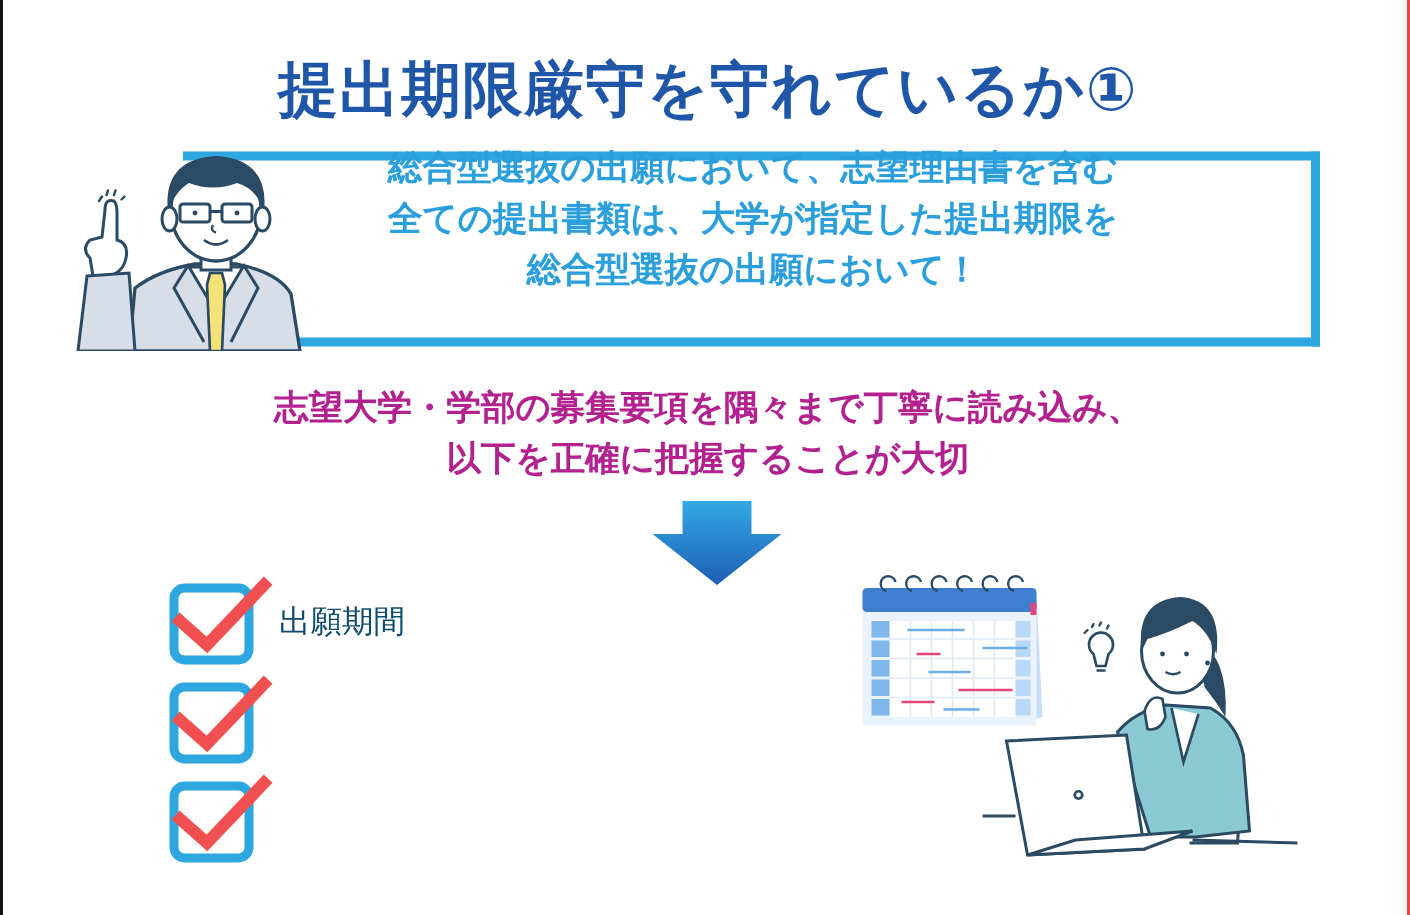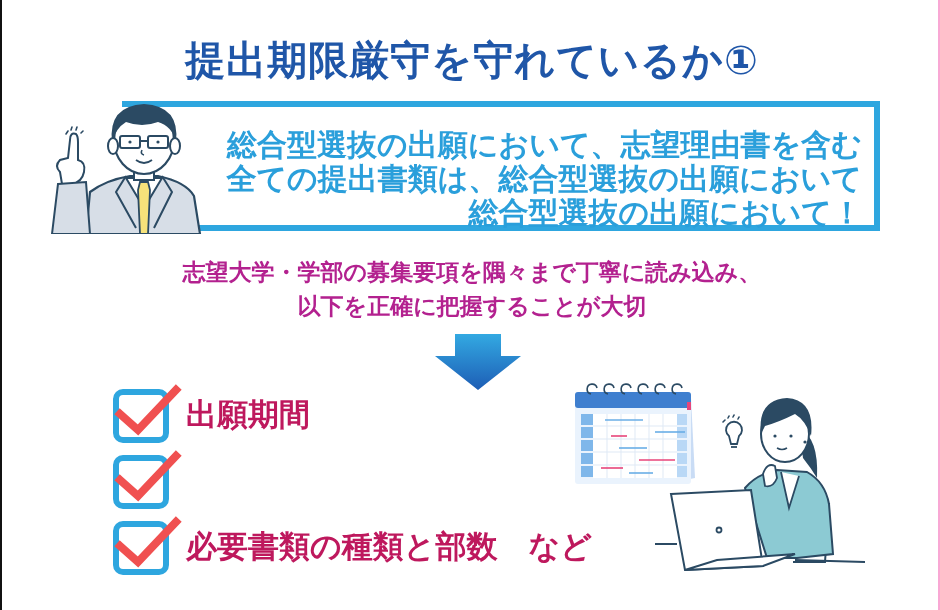--- a/index.html
+++ b/index.html
@@ -1,42 +1,42 @@
 <!DOCTYPE html>
 <html><head>
 <meta charset="utf-8">
 <style>
   * { box-sizing: border-box; margin: 0; padding: 0; }
   html, body { width: 940px; height: 610px; background: #ffffff; overflow: hidden; }
   body { font-family: "DejaVu Sans", "Liberation Sans", sans-serif; position: relative; }
 
   .frame {
     position: absolute; left: 0; top: 0; width: 940px; height: 610px;
-    border-left: 2px solid #111; border-right: 2px solid #f9a8d4;
+    border-left: 2px solid #111; border-right: 2px solid #ef4444;
     background: #fff;
   }
 
   .title {
     position: absolute; left: 0; top: 34px; width: 940px;
     text-align: center; font-size: 40px; font-weight: bold;
     color: #1f56a8; letter-spacing: 1px; line-height: 52px;
   }
 
   .callout-box {
     position: absolute; left: 120px; top: 101px; width: 758px; height: 130px;
     border: 6px solid #2ea6df; border-left: none;
     background: #fff;
   }
   .callout-box::before {
     content: ""; position: absolute; left: 0; top: -6px; width: 6px; height: 0;
   }
   .callout-text {
-    position: absolute; left: 140px; top: 128px; width: 720px;
-    text-align: right; color: #2a9fdb; font-weight: bold;
-    font-size: 30px; line-height: 34px;
+    position: absolute; left: 140px; top: 95px; width: 720px;
+    text-align: center; color: #2a9fdb; font-weight: bold;
+    font-size: 23px; line-height: 34px;
   }
 
   .teacher {
     position: absolute; left: 44px; top: 96px; width: 160px; height: 138px;
   }
 
   .emphasis {
     position: absolute; left: 0; top: 255px; width: 940px;
     text-align: center; color: #b3218f; font-weight: bold;
     font-size: 23px; line-height: 34px;
@@ -50,21 +50,21 @@
   .check-item {
     position: absolute; left: 0; height: 60px; width: 480px;
   }
   .check-box {
     position: absolute; left: 3px; top: 5px; width: 56px; height: 54px;
     border: 6px solid #2ea6df; border-radius: 10px; background: #fff;
   }
   .check-mark { position: absolute; left: 0; top: 0; width: 76px; height: 60px; }
   .check-label {
     position: absolute; left: 76px; top: 12px; white-space: pre;
-    font-size: 31px; font-weight: bold; color: #be185d; line-height: 36px;
+    font-size: 21px; font-weight: normal; color: #0c4a6e; line-height: 36px;
   }
 
   .worker { position: absolute; left: 565px; top: 378px; width: 300px; height: 210px; }
 </style>
 </head>
 <body>
 
 <div class="frame">
 
   <div class="title">提出期限厳守を守れているか①</div>
@@ -106,21 +106,21 @@
     <path d="M96 54 Q94 58 98 59" fill="none" stroke="#2b4a63" stroke-width="1.6"></path>
     <path d="M90 64 Q98 70 106 64" fill="none" stroke="#2b4a63" stroke-width="1.8"></path>
 
     <path d="M14 76 Q8 70 14 64 L22 62 L24 44 Q24 36 30 38 Q32 40 32 46 L32 64 Q40 66 38 76 Q36 86 26 88 L16 88 Z" fill="#ffffff" stroke="#2b4a63" stroke-width="2"></path>
 
     <path d="M12 88 L40 86 L44 138 L6 138 Z" fill="#d7dee7" stroke="#2b4a63" stroke-width="2"></path>
   </svg>
 
   <div class="callout-text">
     <div>総合型選抜の出願において、志望理由書を含む</div>
-    <div>全ての提出書類は、総合型選抜の出願において</div>
+    <div>全ての提出書類は、大学が指定した提出期限を</div>
     <div>総合型選抜の出願において！</div>
   </div>
 
   <div class="emphasis">
     <div>志望大学・学部の募集要項を隅々まで丁寧に読み込み、</div>
     <div>以下を正確に把握することが大切</div>
   </div>
 
   <svg class="down-arrow" viewBox="0 0 90 56">
     <defs>
@@ -144,21 +144,20 @@
       <div class="check-box"></div>
       <svg class="check-mark" viewBox="0 0 76 60">
         <path d="M10 30 L28 46 L66 6" fill="none" stroke="#f05050" stroke-width="8" stroke-linecap="square" stroke-linejoin="miter"></path>
       </svg>
     </div>
     <div class="check-item" style="top:132px;">
       <div class="check-box"></div>
       <svg class="check-mark" viewBox="0 0 76 60">
         <path d="M10 30 L28 46 L66 6" fill="none" stroke="#f05050" stroke-width="8" stroke-linecap="square" stroke-linejoin="miter"></path>
       </svg>
-      <div class="check-label">必要書類の種類と部数　など</div>
     </div>
   </div>
 
   <svg class="worker" viewBox="0 0 300 210">
 
     <path d="M104 20 L124 20 L128 100 L108 104 Z" fill="#c9dcf5"></path>
 
     <rect x="8" y="14" width="116" height="92" rx="3" fill="#eaf3fd"></rect>
     <rect x="8" y="14" width="116" height="16" rx="3" fill="#3f7fcf"></rect>
 

